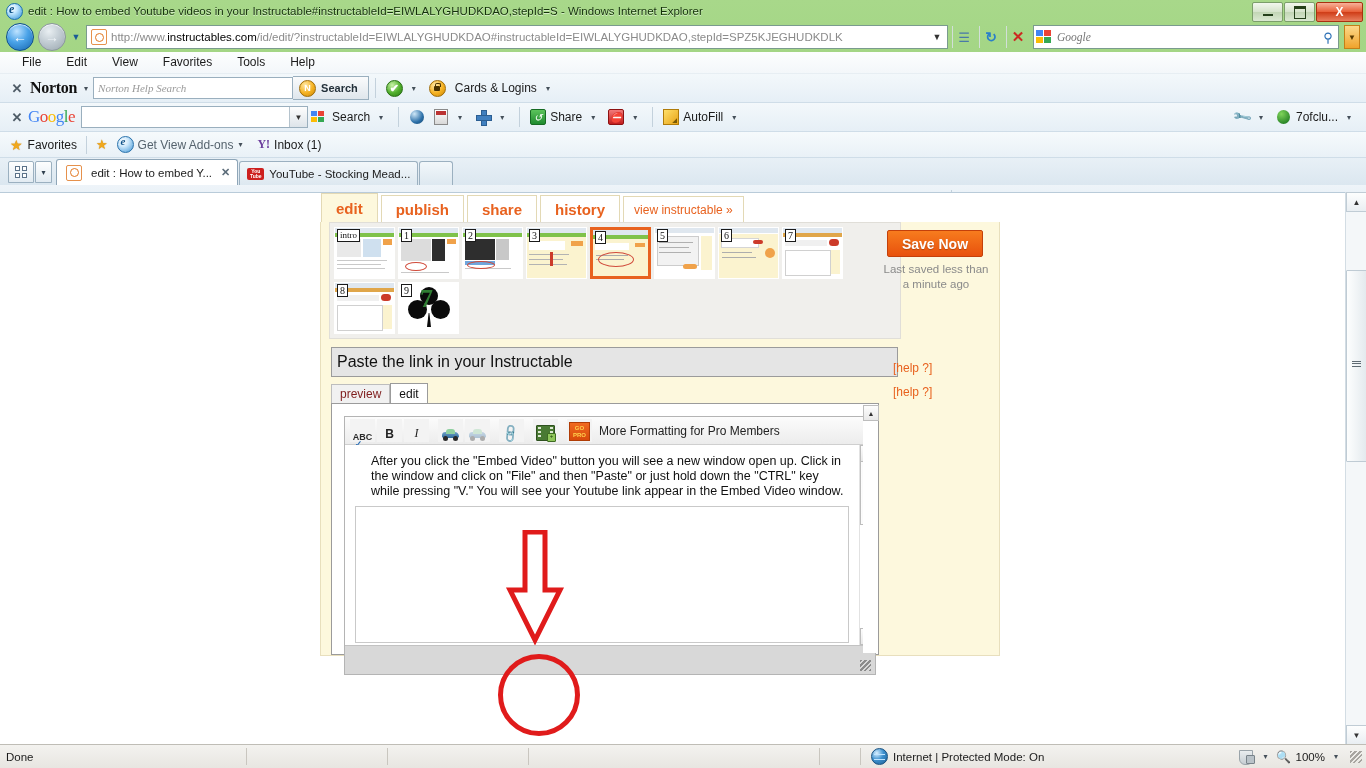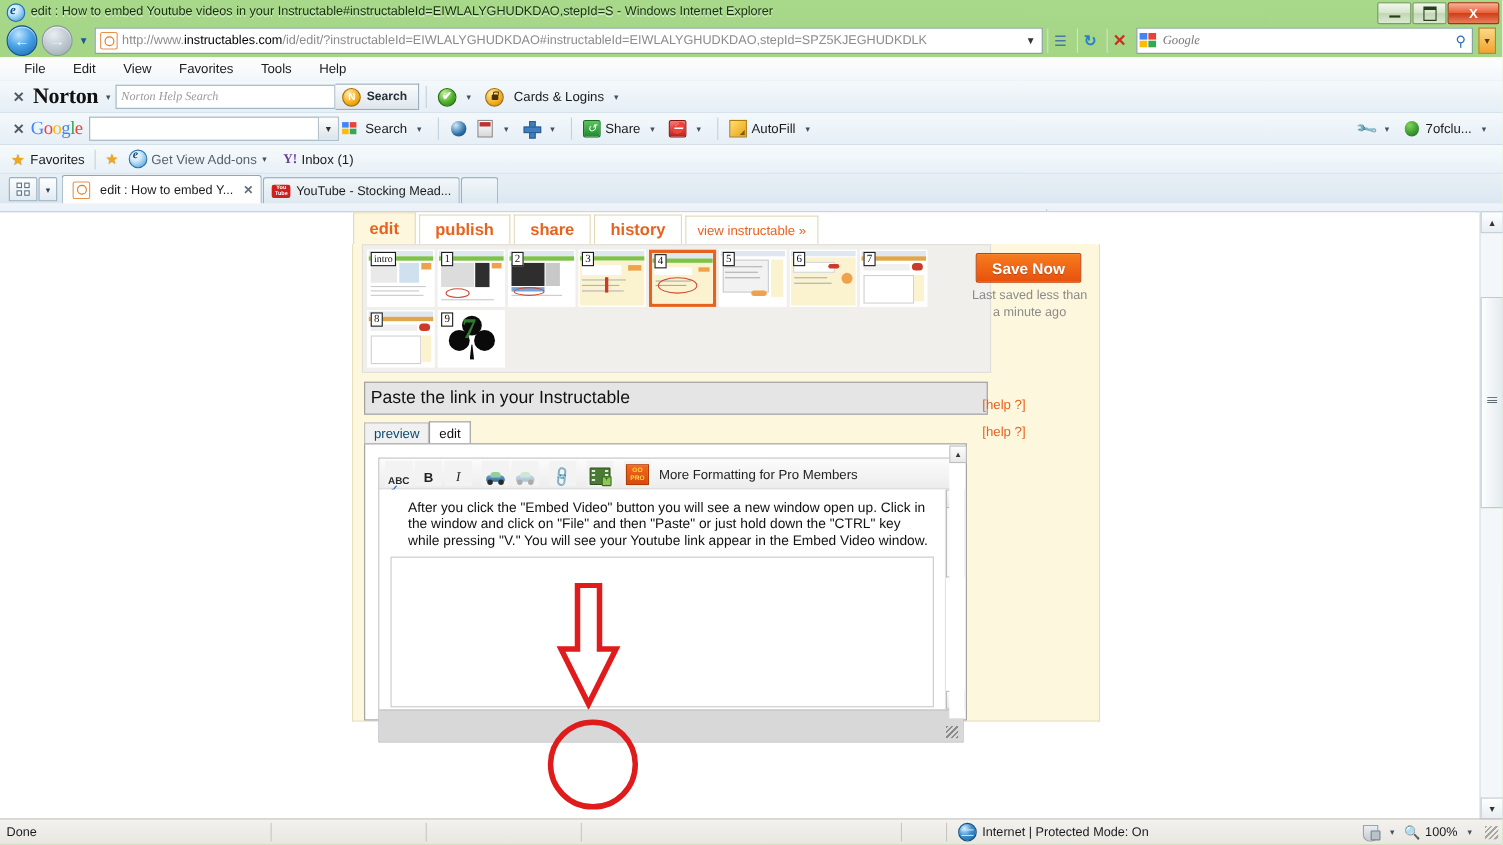--- a/index.html
+++ b/index.html
@@ -121,21 +121,21 @@
   }
   .menubar .mi{padding:0 10px;font-size:12px;color:#1b1b1b;line-height:21px;}
 
   .bandrow{
     height:28px;display:flex;align-items:center;
     background:linear-gradient(180deg,#f3f8fb 0%,#e6eff6 100%);
     border-bottom:1px solid #cfdde8;padding-left:8px;
   }
   .xbtn{width:18px;text-align:center;color:#4e5b66;font-size:13px;font-weight:bold;}
   .norton-logo{
-    font-family:"Liberation Serif",serif;font-weight:bold;font-size:20px;color:#111;
+    font-family:"Liberation Serif",serif;font-weight:bold;font-size:16px;color:#111;
     letter-spacing:-.3px;margin:0 2px 0 4px;
   }
   .tiny-caret{color:#45505a;font-size:8px;padding:0 5px;}
   .vsep{width:1px;height:20px;background:#c3d1dc;margin:0 6px;}
   .nsearch{
     width:190px;height:20px;background:#fff;border:1px solid #9aafbe;
     display:flex;align-items:center;padding:0 4px;
   }
   .nsearch span{font-size:11px;color:#9a9a9a;font-style:italic;font-family:"Liberation Serif",serif;}
   .nsearch-btn{
@@ -334,21 +334,21 @@
 
   .titlefield{
     margin:8px 0 0 2px;width:560px;height:28px;background:#e5e5e5;border:1px solid #9b9b9b;
     display:flex;align-items:center;padding-left:5px;font-size:16px;color:#111;
   }
   .helpq{position:absolute;color:#e8621f;font-size:12px;}
 
   .pe-tabs{display:flex;align-items:flex-end;margin:6px 0 0 2px;height:20px;}
   .pe-tab{
     height:18px;padding:0 8px;display:flex;align-items:center;font-size:12px;
-    border:1px solid #bdbdbd;border-bottom:none;background:#f1f1f1;color:#0c4a6e;
+    border:1px solid #bdbdbd;border-bottom:none;background:#f1f1f1;color:#7f1d1d;
   }
   .pe-tab.active{background:#fff;color:#111;height:19px;border-color:#9b9b9b;}
 
   .editorbox{
     margin:0 0 0 2px;width:546px;background:#fff;border:1px solid #9b9b9b;
   }
   .ed-frame{margin:12px 0 0 12px;width:530px;border:1px solid #b4b4b4;background:#fff;}
   .ed-toolbar{
     height:27px;background:linear-gradient(180deg,#fcfcfc,#ececec);
     border-bottom:1px solid #cfcfcf;display:flex;align-items:center;padding-left:5px;gap:2px;

